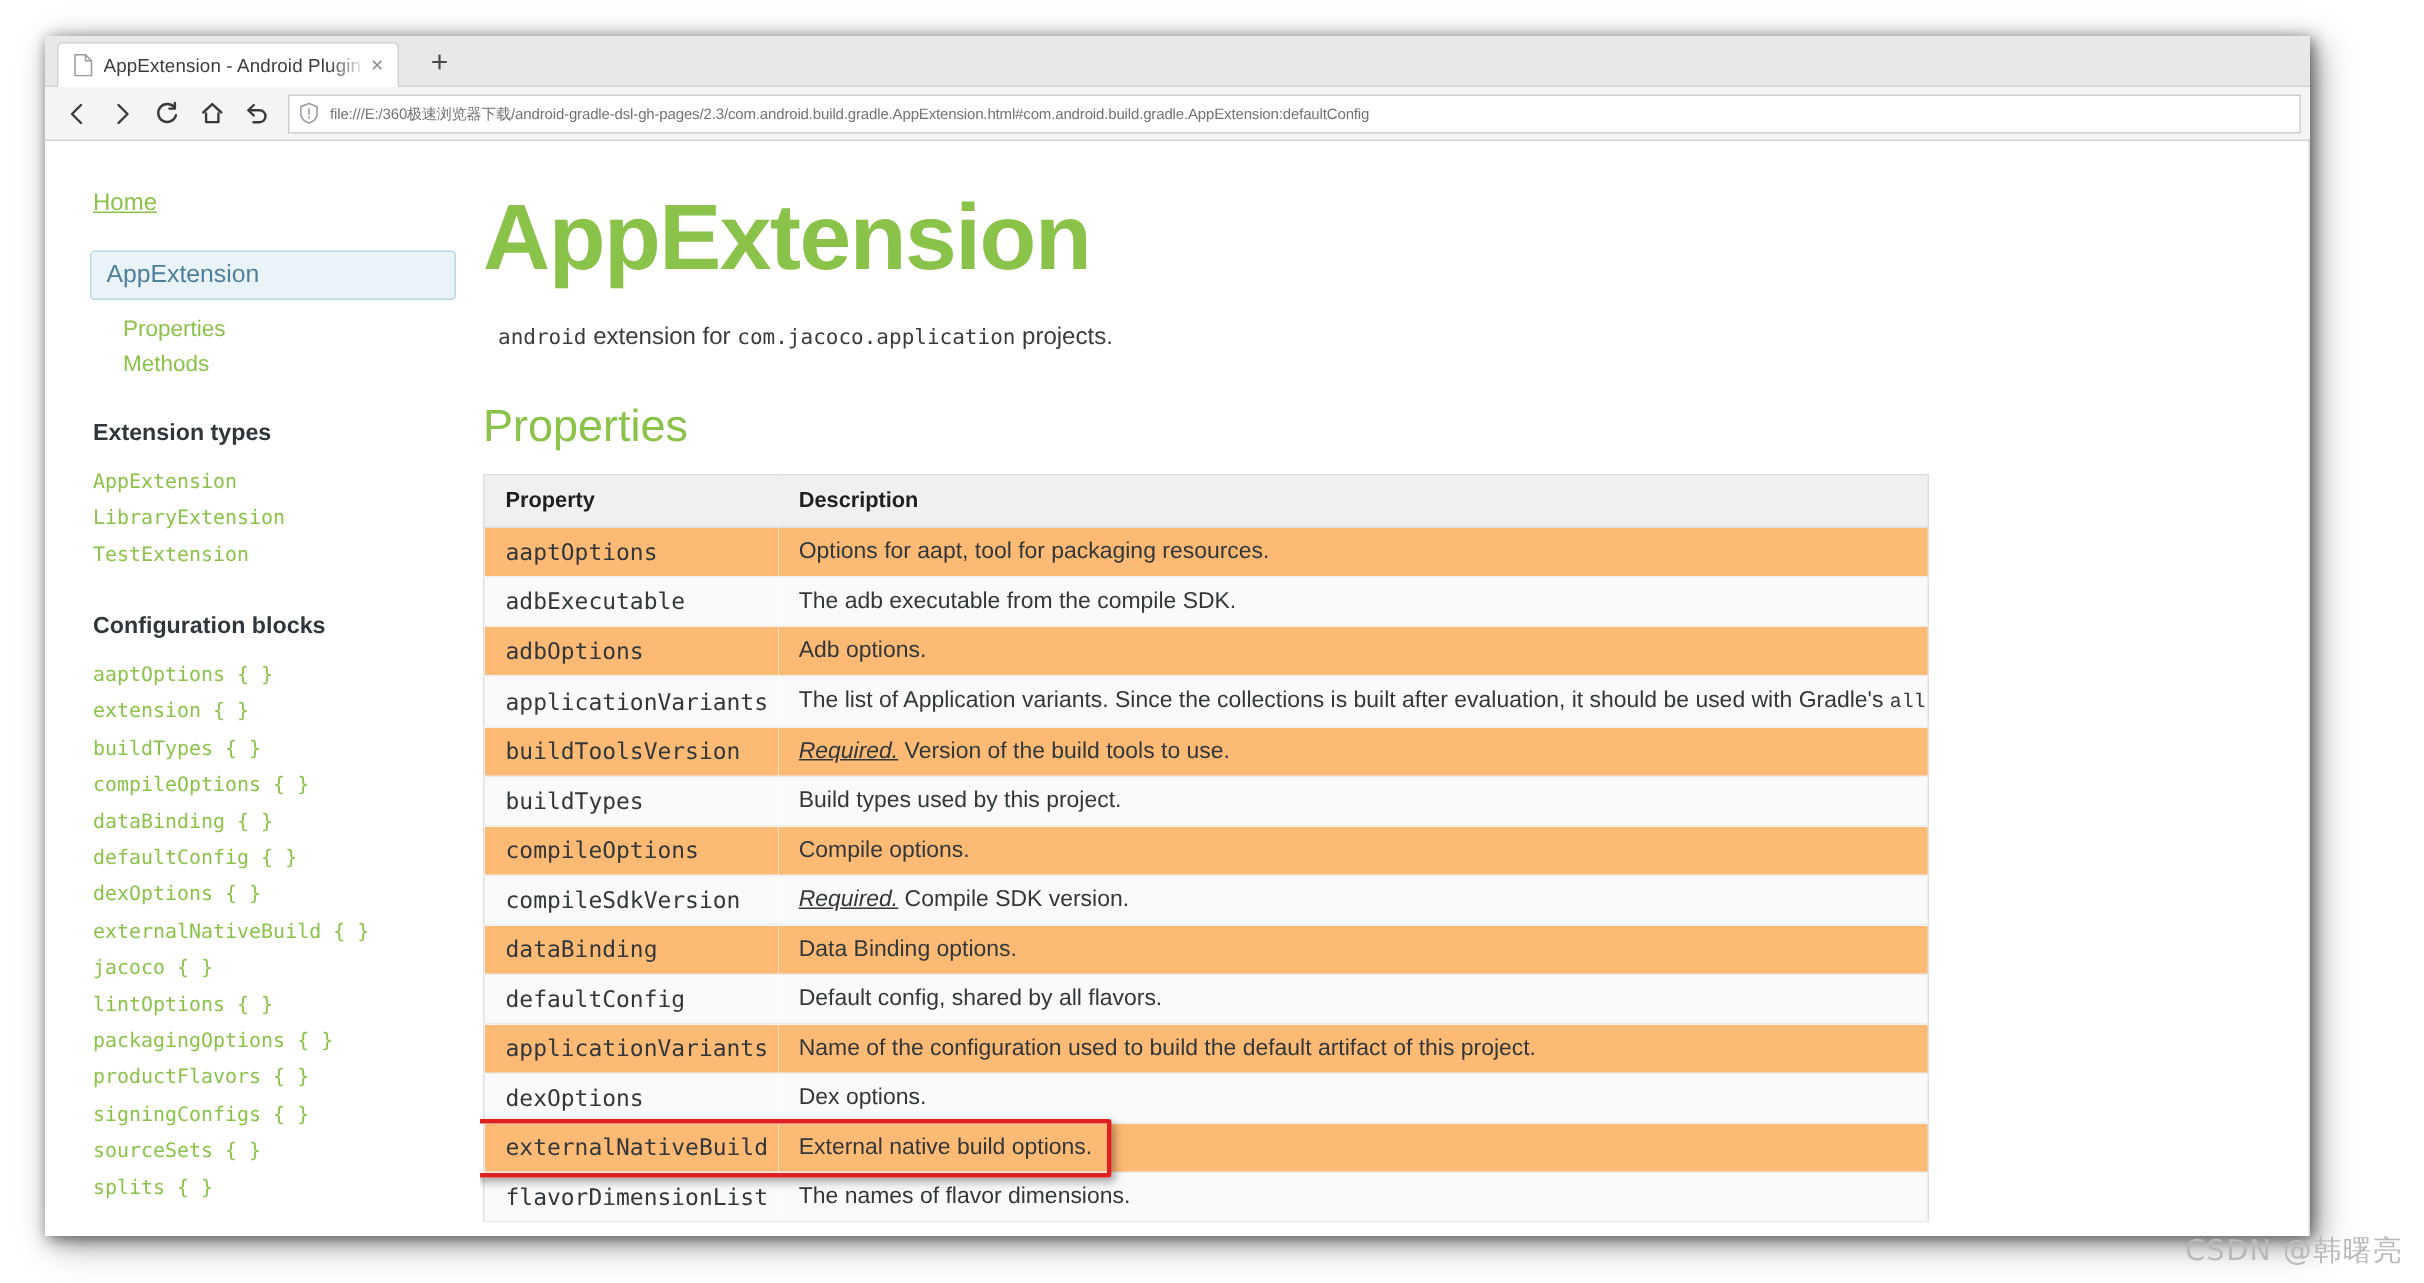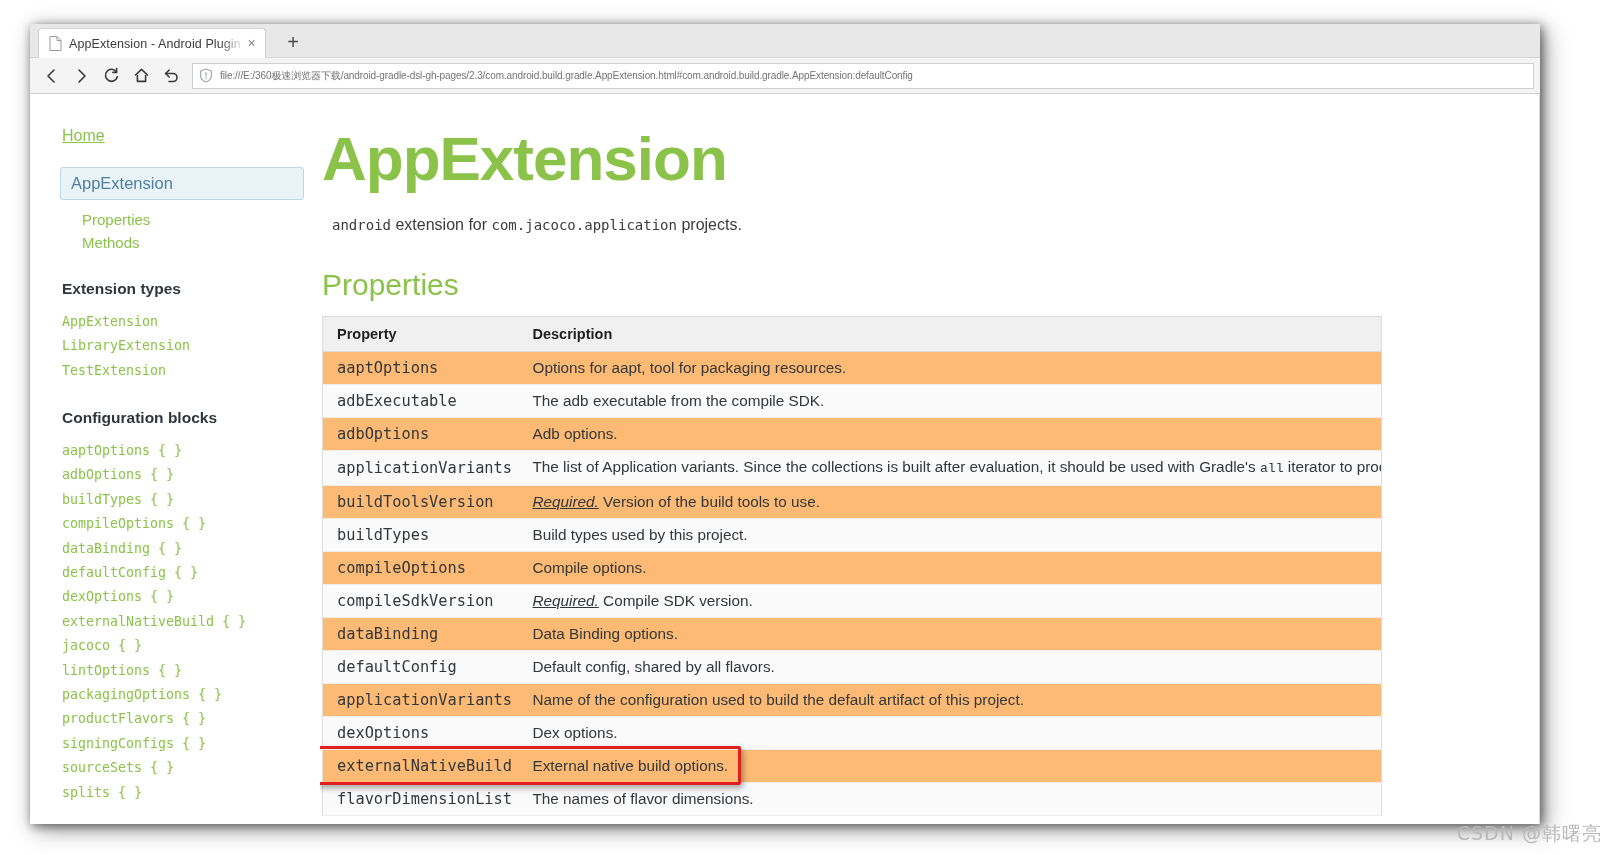--- a/index.html
+++ b/index.html
@@ -218,21 +218,21 @@
   }
   h2.section {
     margin: 32px 0 14px 2px;
     font-size: 30px;
     font-weight: normal;
     color: #8bc34a;
     line-height: 34px;
   }
 
   table.props {
-    width: 1060px;
+    width: 964px;
     border-collapse: collapse;
     table-layout: fixed;
     margin-left: 2px;
     border-left: 1px solid #dddddd;
     border-right: 1px solid #dddddd;
     border-top: 1px solid #dddddd;
   }
   table.props col.c1 { width: 196px; }
   table.props th {
     background: #f0f0f0;
@@ -371,21 +371,21 @@
         <a class="side-sub">Properties</a>
         <a class="side-sub">Methods</a>
 
         <div class="side-head">Extension types</div>
         <a class="side-mono">AppExtension</a>
         <a class="side-mono">LibraryExtension</a>
         <a class="side-mono">TestExtension</a>
 
         <div class="side-head">Configuration blocks</div>
         <a class="side-mono blocks">aaptOptions { }</a>
-        <a class="side-mono blocks">adbOptions { }</a>
+        <a class="side-mono blocks">extension { }</a>
         <a class="side-mono blocks">buildTypes { }</a>
         <a class="side-mono blocks">compileOptions { }</a>
         <a class="side-mono blocks">dataBinding { }</a>
         <a class="side-mono blocks">defaultConfig { }</a>
         <a class="side-mono blocks">dexOptions { }</a>
         <a class="side-mono blocks">externalNativeBuild { }</a>
         <a class="side-mono blocks">jacoco { }</a>
         <a class="side-mono blocks">lintOptions { }</a>
         <a class="side-mono blocks">packagingOptions { }</a>
         <a class="side-mono blocks">productFlavors { }</a>

